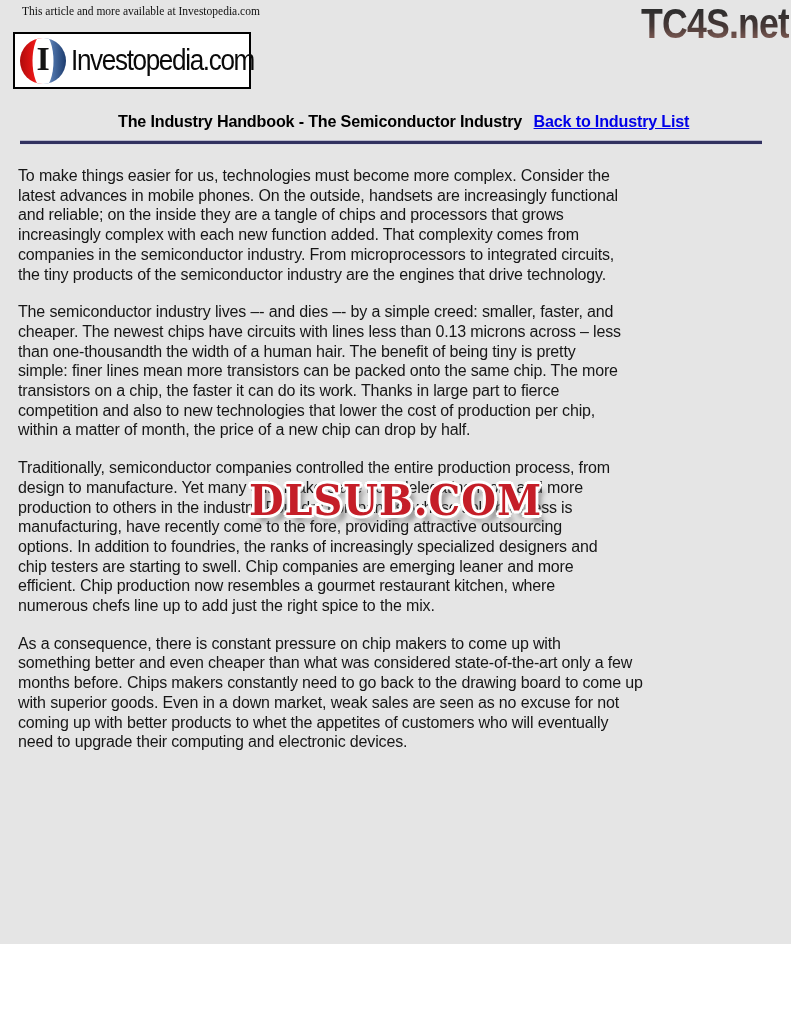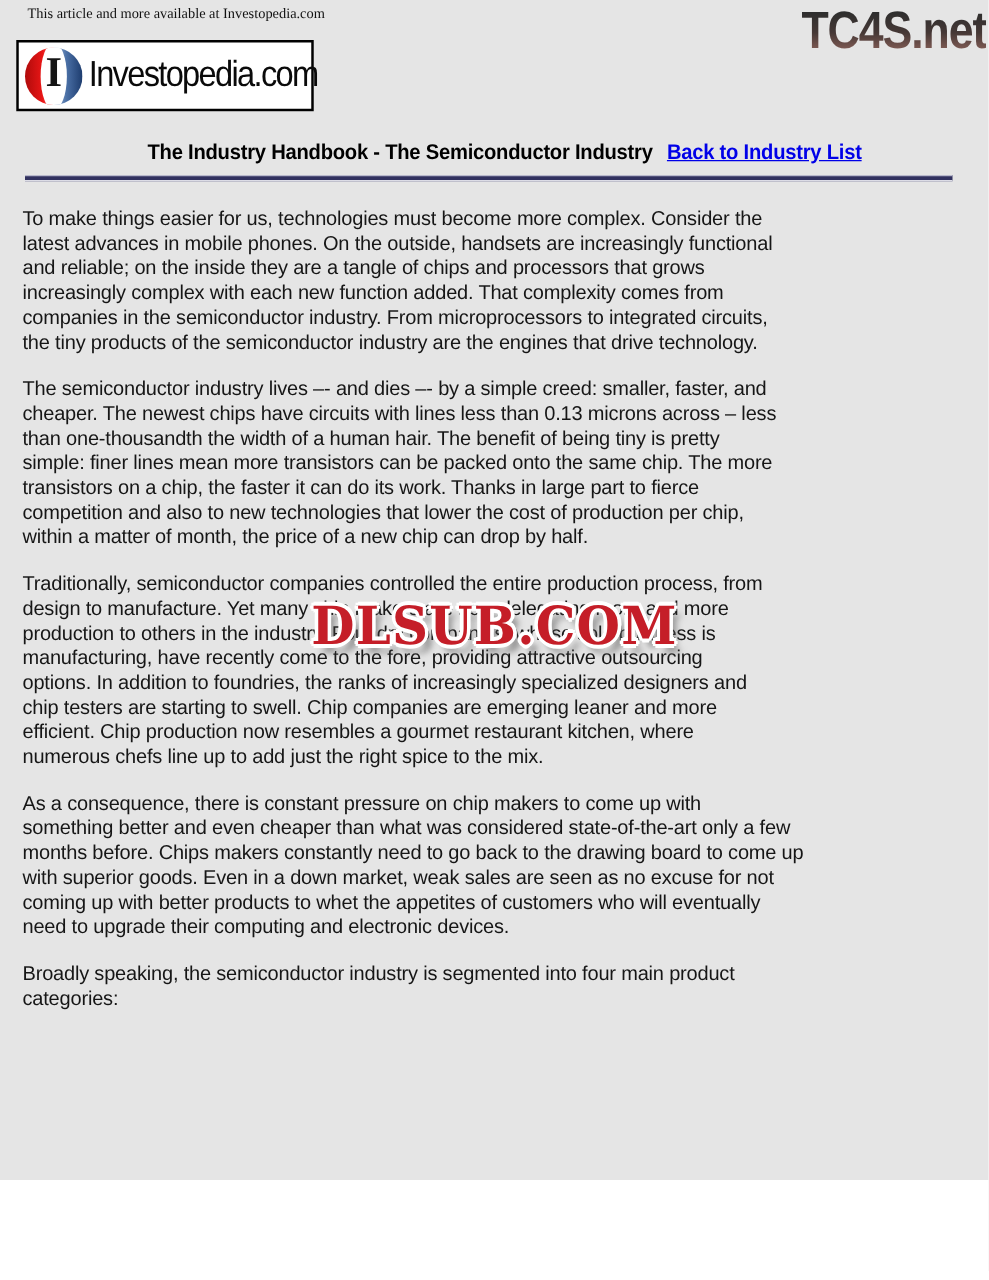--- a/index.html
+++ b/index.html
@@ -113,22 +113,20 @@
 options. In addition to foundries, the ranks of increasingly specialized designers and
 chip testers are starting to swell. Chip companies are emerging leaner and more
 efficient. Chip production now resembles a gourmet restaurant kitchen, where
 numerous chefs line up to add just the right spice to the mix.</p>
     <p>As a consequence, there is constant pressure on chip makers to come up with
 something better and even cheaper than what was considered state-of-the-art only a few
 months before. Chips makers constantly need to go back to the drawing board to come up
 with superior goods. Even in a down market, weak sales are seen as no excuse for not
 coming up with better products to whet the appetites of customers who will eventually
 need to upgrade their computing and electronic devices.</p>
-    <p>Broadly speaking, the semiconductor industry is segmented into four main product
-categories:</p>
   </div>
 
   <div class="wm-dlsub">DLSUB.COM</div>
 
   <div class="footer">file:///C|/Documents%20and%20Settings/VLobo/Desktop/...dustry%20Handbook/The%20Semiconductor%20Industry.htm (1 of 6)7/18/2005 3:36:02 PM</div>
 
   <div class="wm-traders">TradersXtreme.com</div>
 
 </div>
 

